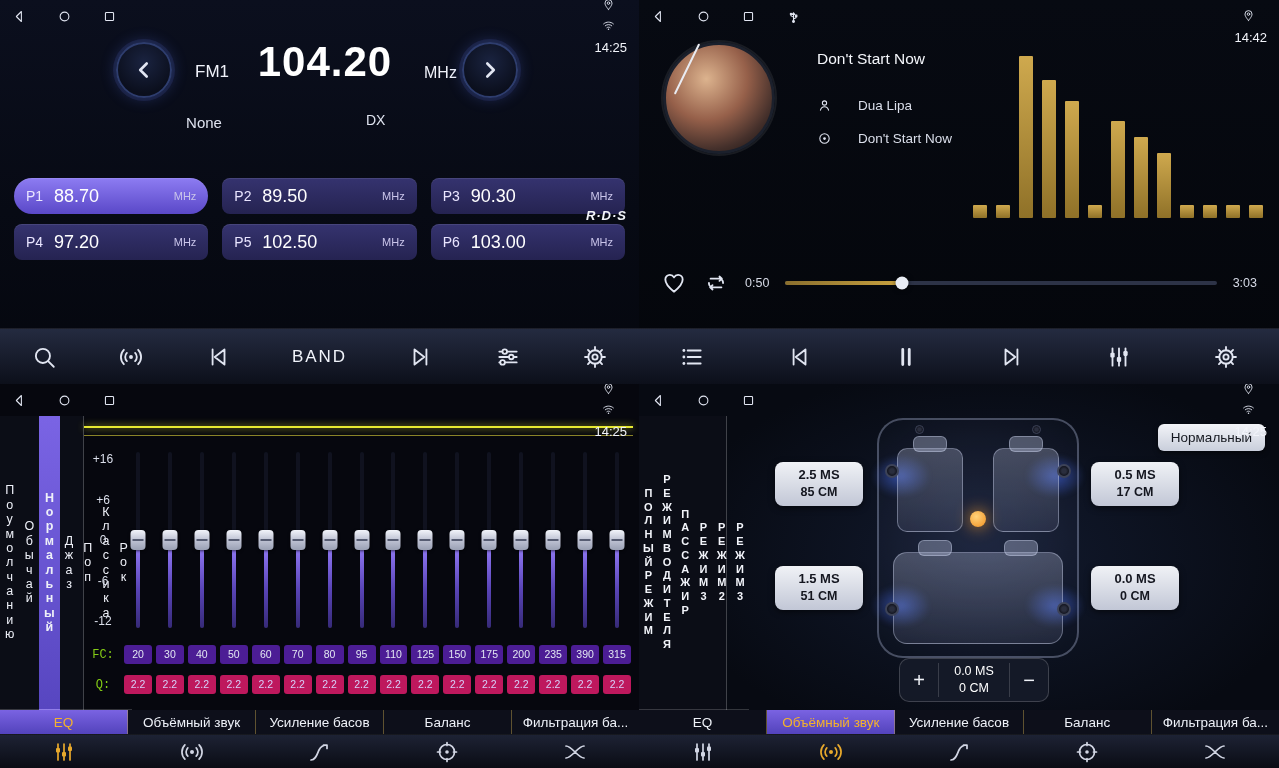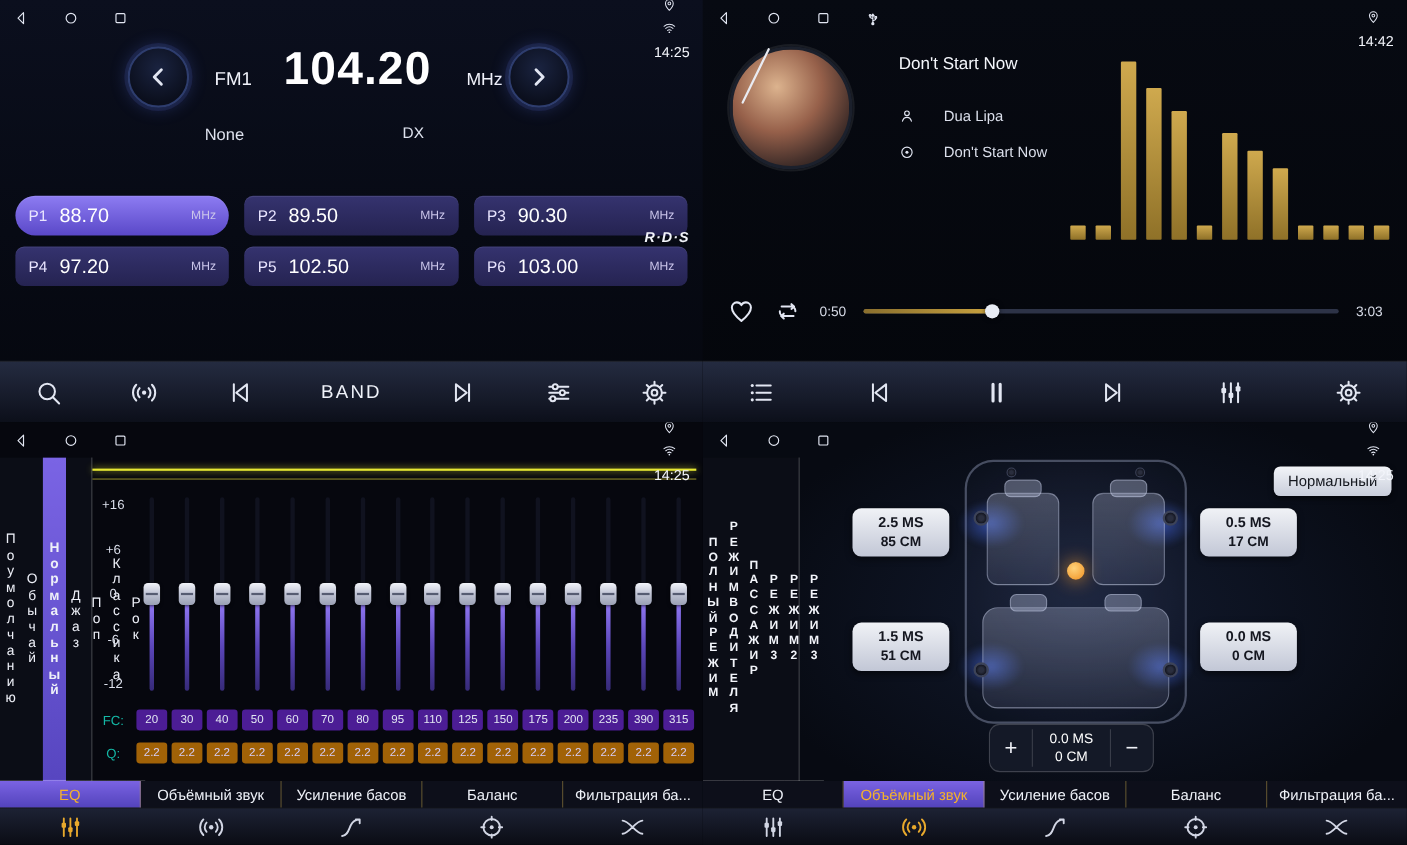--- a/index.html
+++ b/index.html
@@ -106,24 +106,24 @@
   .eq-band { flex:1; position:relative; }
   .eq-track { position:absolute; left:50%; transform:translateX(-50%); top:2px; bottom:2px; width:4px;
     background:#10121f; border-radius:2px; }
   .eq-fill { position:absolute; left:0; right:0; bottom:0; border-radius:2px;
     background:linear-gradient(180deg,#9b82ff,#5a45b8 55%,#362a78); }
   .eq-knob { position:absolute; left:50%; transform:translate(-50%,-50%); width:15px; height:20px; border-radius:4px;
     background:linear-gradient(180deg,#f2f4fa,#c3c7d7 45%,#9aa0b4); box-shadow:0 1px 3px rgba(0,0,0,0.65); }
   .eq-knob::after { content:""; position:absolute; left:2px; right:2px; top:9px; height:2px; background:#565c72; }
   .eq-row { position:absolute; left:0; right:6px; display:flex; align-items:center; }
   .eq-row.fc { bottom:46px; } .eq-row.q { bottom:16px; }
-  .row-label { width:38px; text-align:center; color:#14b8a6; font-size:12px; }
+  .row-label { width:38px; text-align:center; color:#84cc16; font-size:12px;font-family:Liberation Mono, monospace; }
   .eq-cell { flex:1; margin:0 2px; height:19px; line-height:19px; text-align:center; font-size:10.5px;
     border-radius:3px; background:#4c1d95; color:#e2e6f2; }
-  .eq-row.q .eq-cell { background:#a16207; color:#d7cffa; }
+  .eq-row.q .eq-cell { background:#be185d; color:#d7cffa; }
 
   
   .tabbar { position:absolute; left:0; right:0; bottom:0; height:58px; }
   .tab-labels { display:flex; height:24px; background:#0d0f1a; }
   .tab-label { flex:1; display:flex; align-items:center; justify-content:center; font-size:13.5px; color:#eef1f8;
     border-right:1px solid rgba(195,165,75,0.45); white-space:nowrap; overflow:hidden; }
   .tab-label:last-child { border-right:none; }
   .tab-label.active { background:linear-gradient(180deg,#7a63e2,#5343bc); color:#f4b22c; }
   .tab-icons { display:flex; height:34px; background:linear-gradient(180deg,#1d2234,#0a0c14);
     border-top:1px solid rgba(255,255,255,0.05); }

